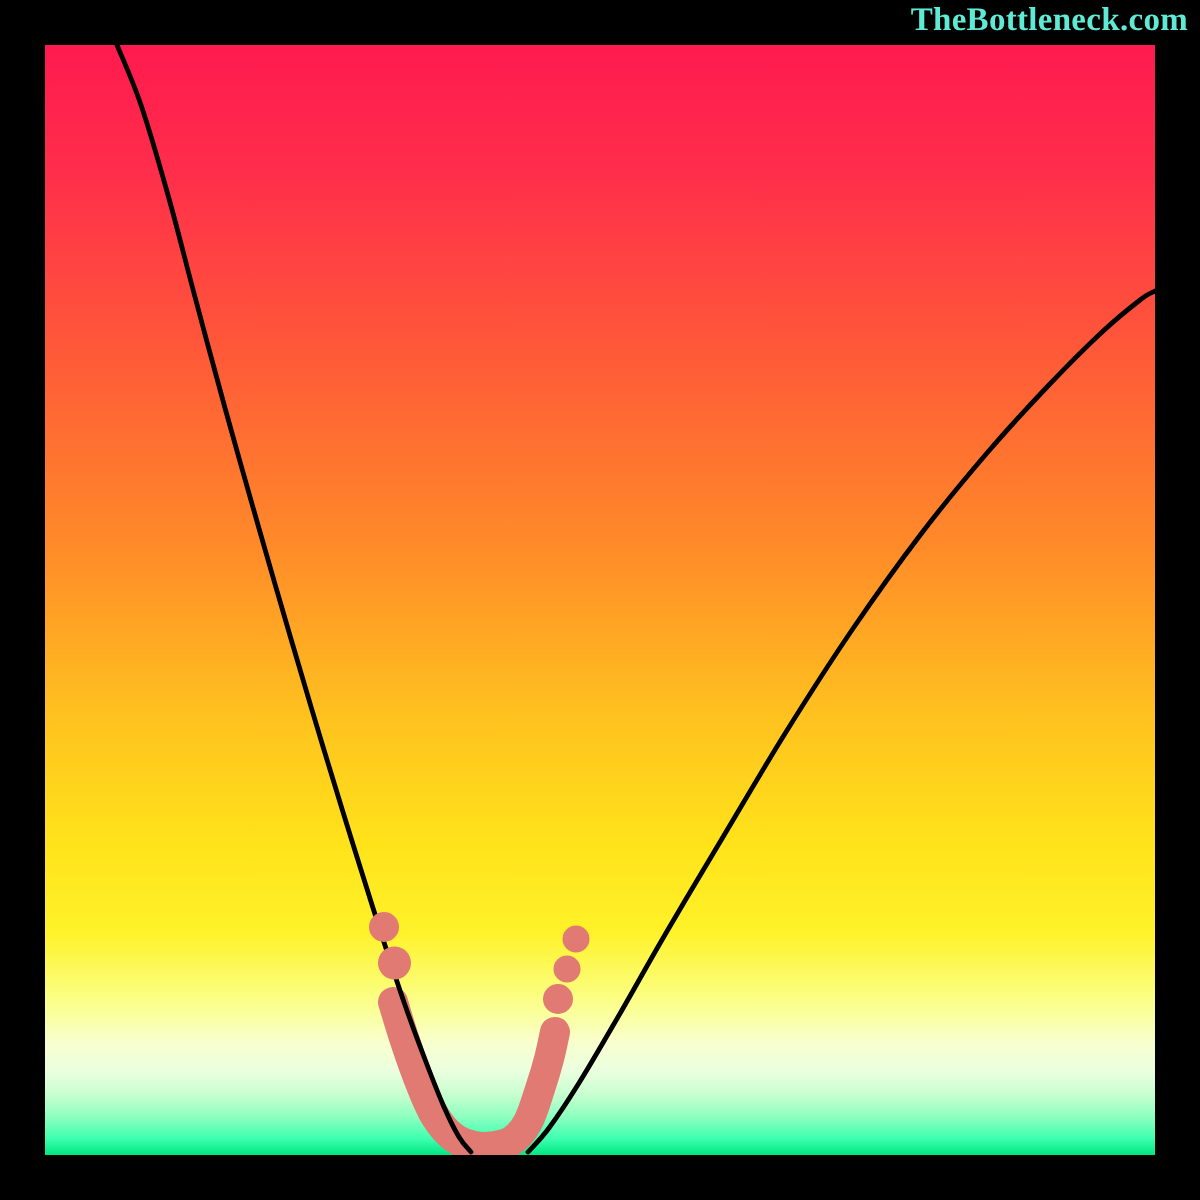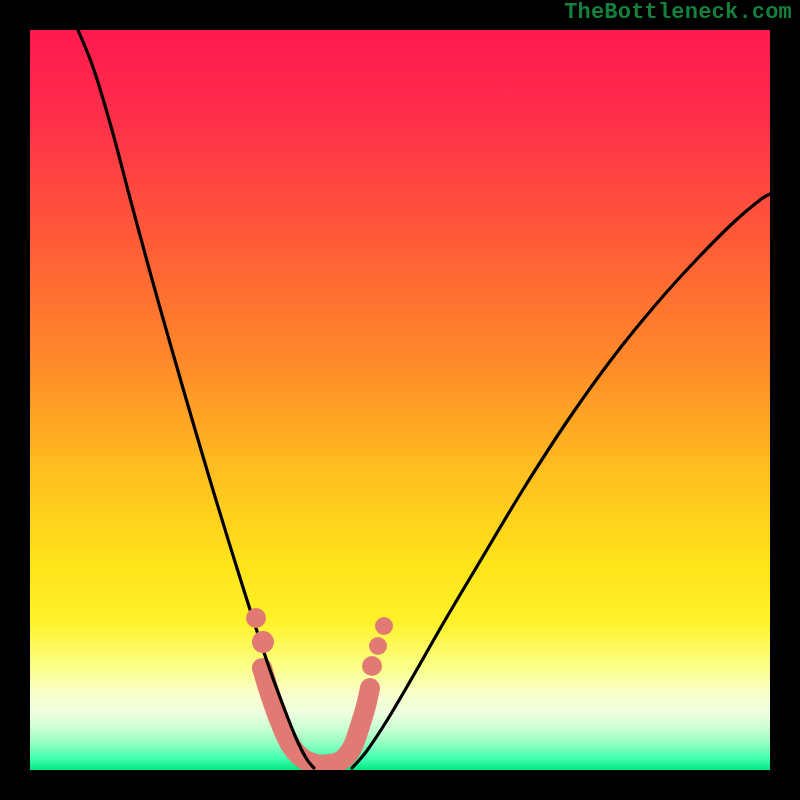--- a/index.html
+++ b/index.html
@@ -21,23 +21,23 @@
     left: 30px;
     top: 30px;
     width: 740px;
     height: 740px;
     overflow: hidden;
   }
   .watermark {
     position: absolute;
     top: 0px;
     right: 8px;
-    font-family: Liberation Mono, monospace;
+    font-family: Liberation Serif, serif;
     font-weight: 600;
-    color: #15803d;
+    color: #5eead4;
     letter-spacing: 0.2px;
   }
   svg {
     display: block;
   }
 </style>
 </head>
 <body>
 
 <div class="canvas">

